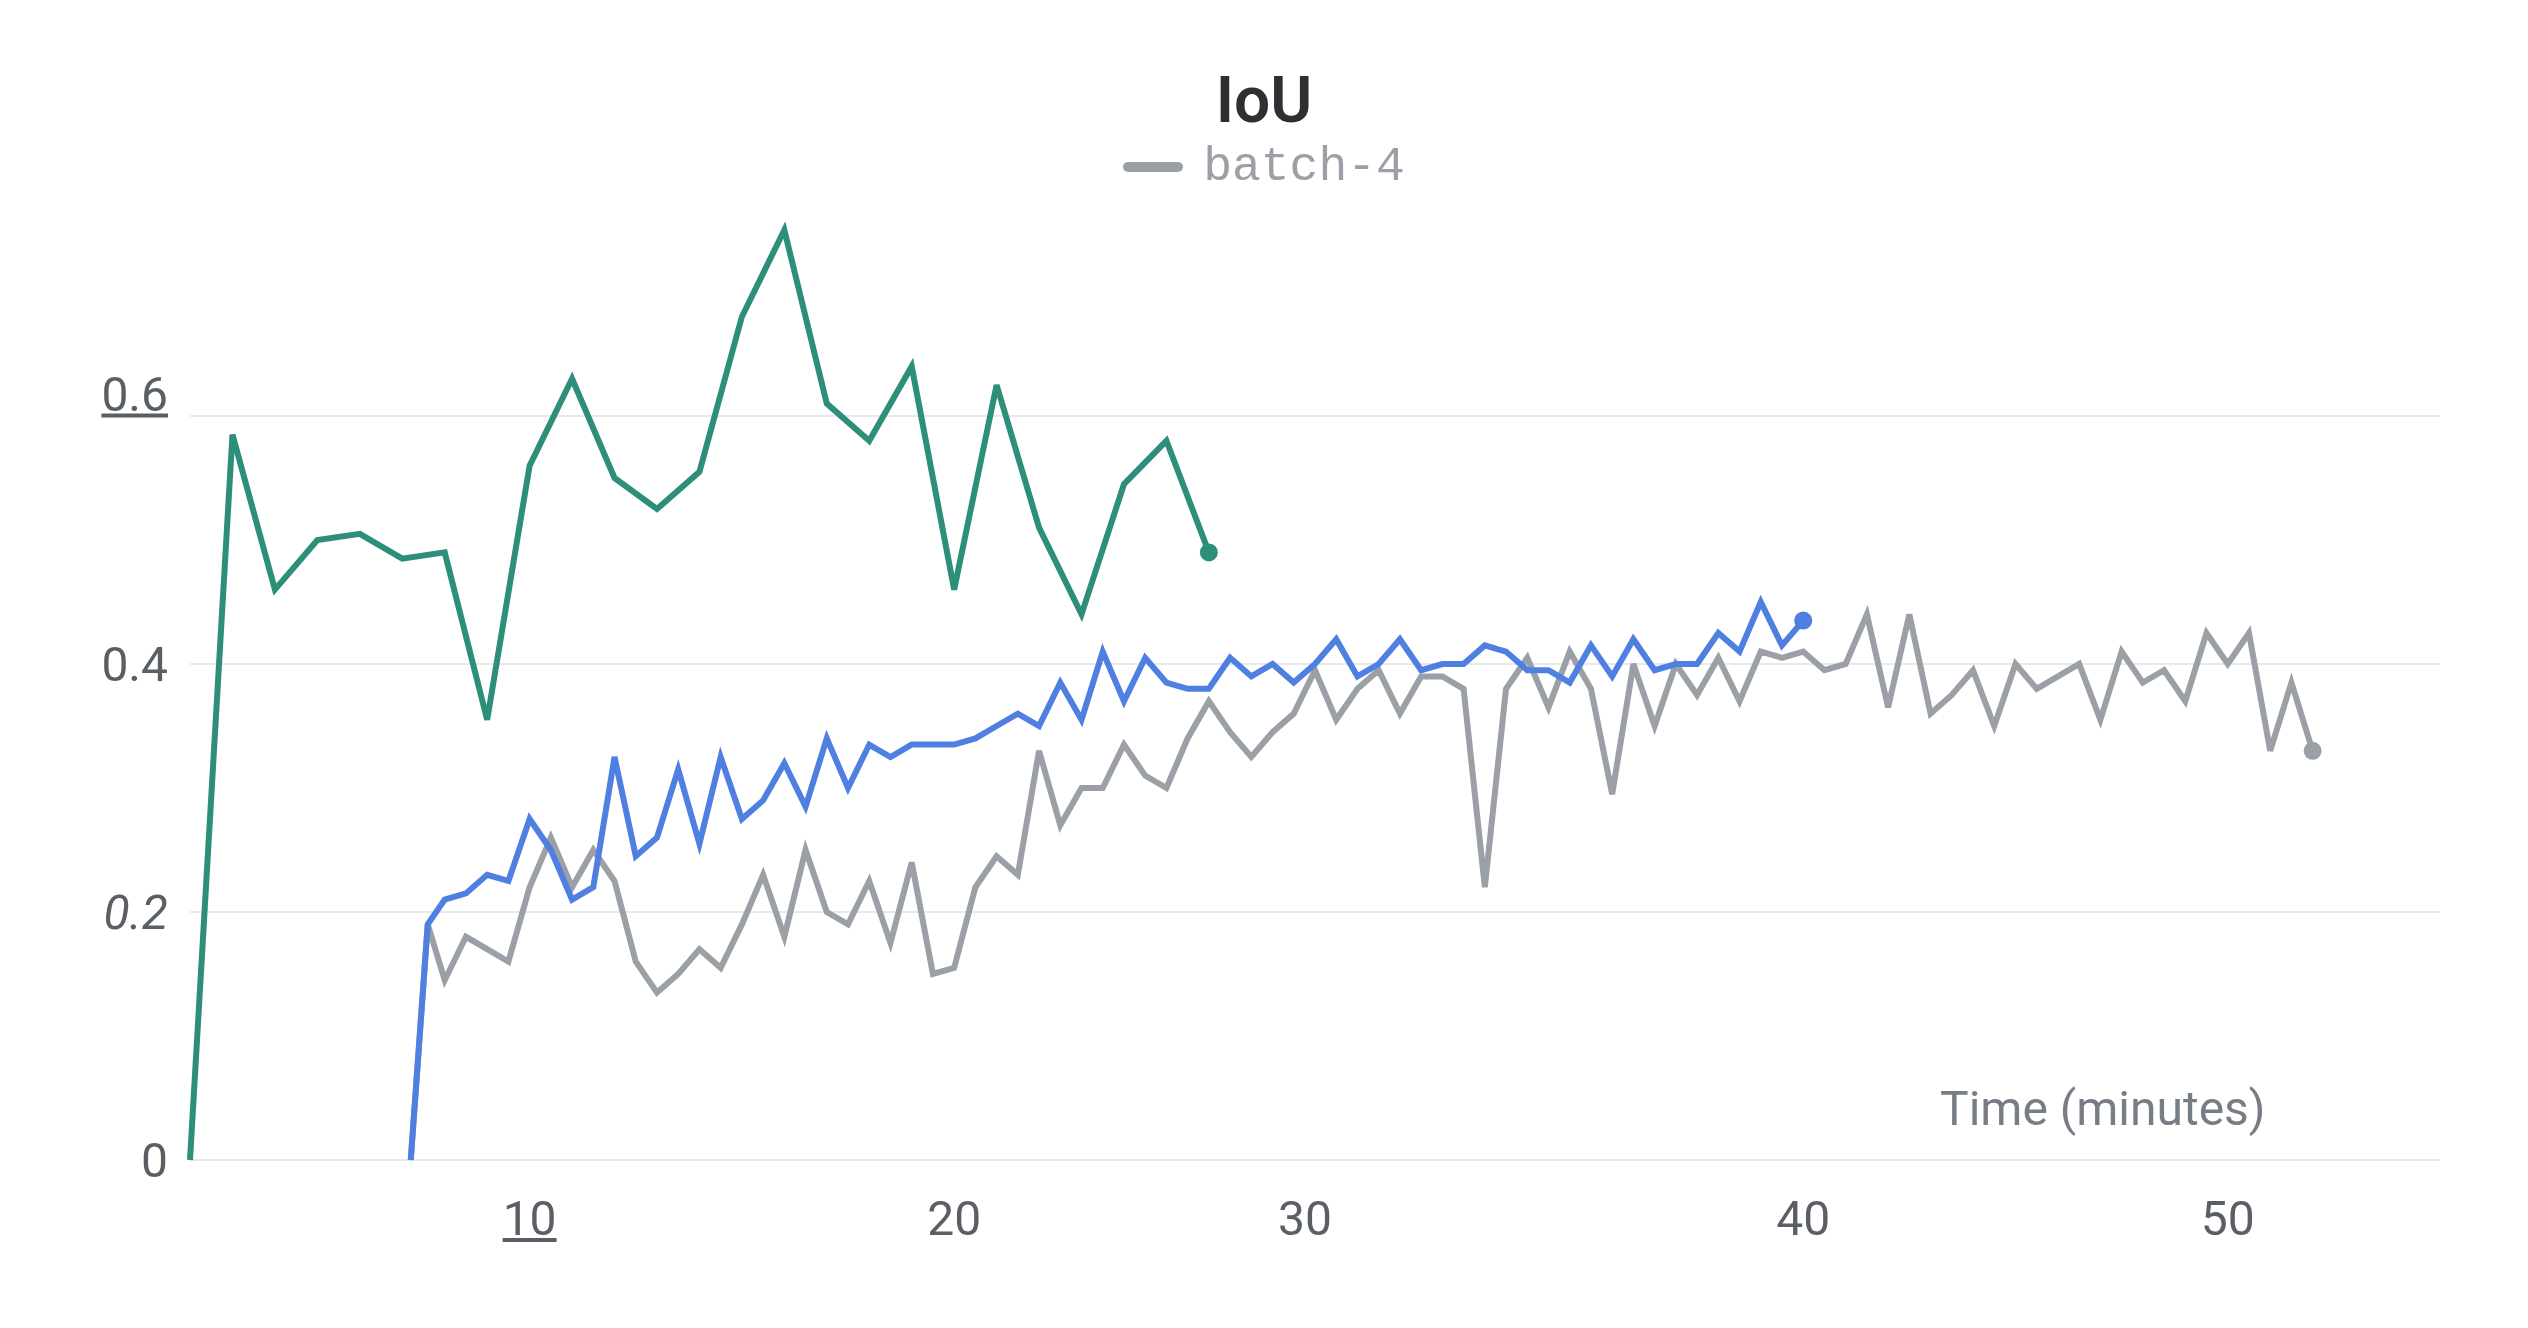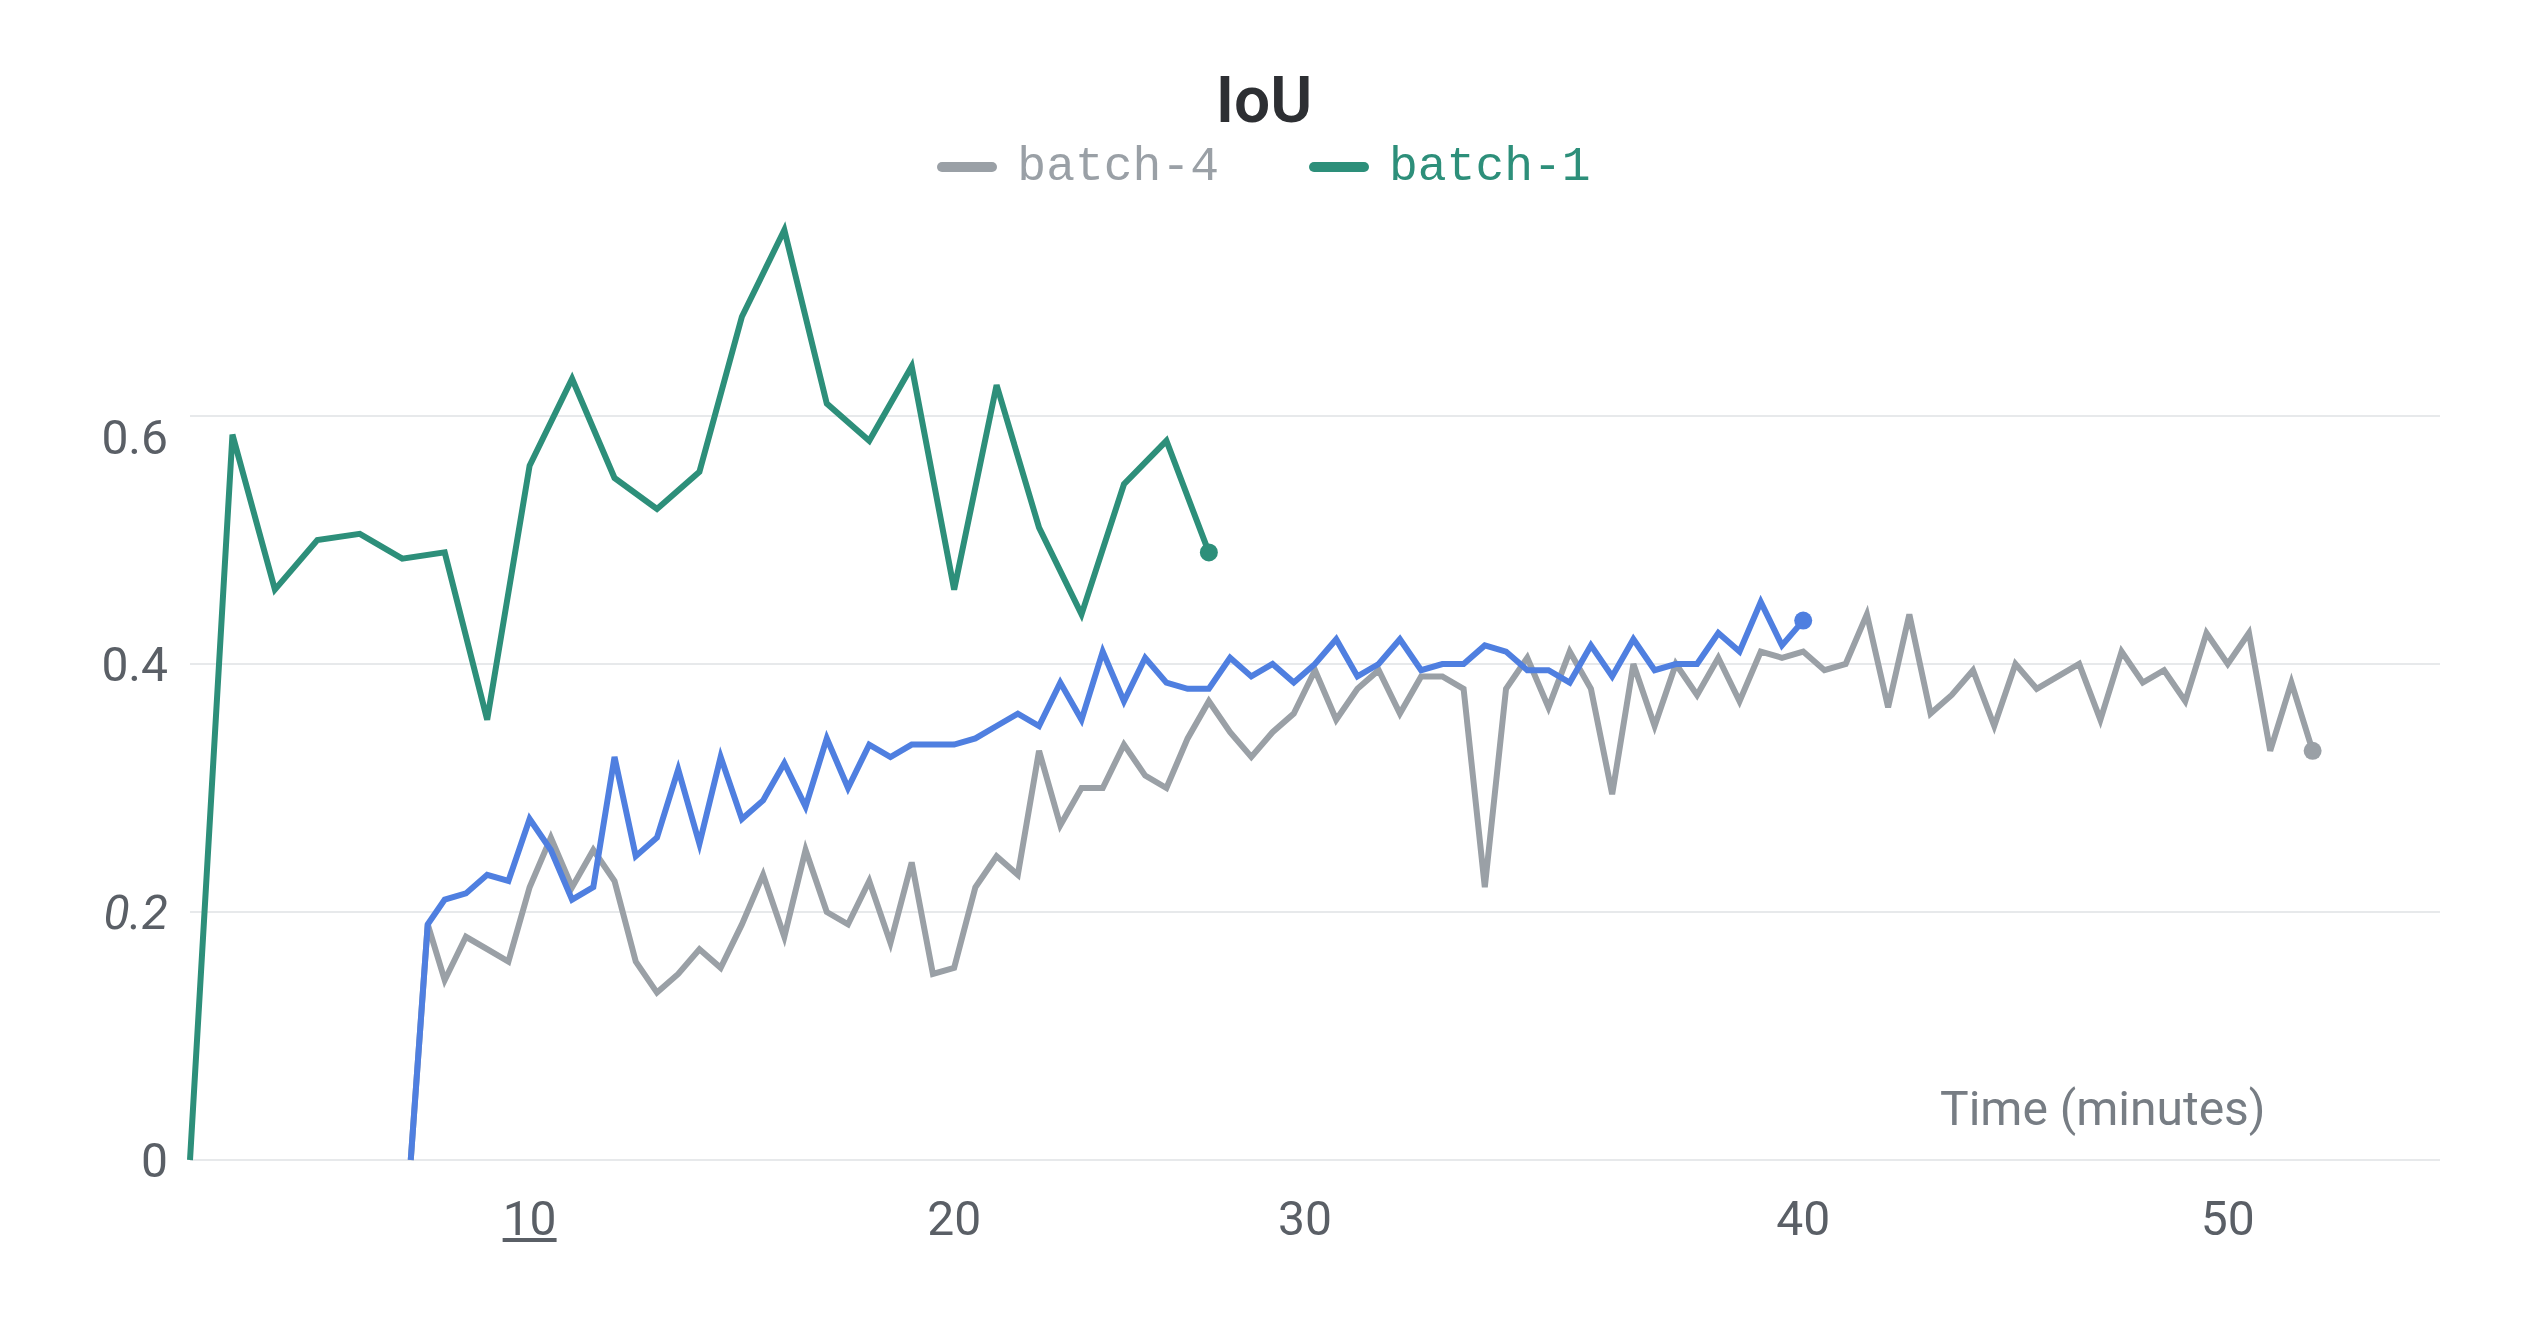--- a/index.html
+++ b/index.html
@@ -98,45 +98,41 @@
 
 <div class="chart-wrap">
 
   <div class="title">IoU</div>
 
   <div class="legend">
     <div class="legend-item">
       <span class="legend-swatch" style="background:#9aa0a6"></span>
       <span style="color:#9aa0a6">batch-4</span>
     </div>
-    <div class="legend-item">
-      <span class="legend-swatch" style="background:#2d8f7a"></span>
-      <span style="color:#2d8f7a">batch-1</span>
-    </div>
   </div>
 
   <div class="plot-area">
     <svg class="plot-svg">
         <line x1="0" x2="2250" y1="930" y2="930" class="gridline"></line>
         <line x1="0" x2="2250" y1="682" y2="682" class="gridline"></line>
         <line x1="0" x2="2250" y1="434" y2="434" class="gridline"></line>
         <line x1="0" x2="2250" y1="186.0000000000001" y2="186.0000000000001" class="gridline"></line>
         <path d="M220.75471698113208 930 L237.73584905660374 694.4 L254.7169811320755 750.2 L275.9433962264151 706.8 L297.1698113207547 719.2 L318.3962264150943 731.6 L339.62264150943395 657.2 L360.8490566037736 607.5999999999999 L382.0754716981132 657.2 L403.3018867924528 620 L424.52830188679246 651 L445.7547169811321 731.6 L466.9811320754717 762.6 L488.20754716981133 744 L509.433962264151 719.2 L530.6603773584906 737.8 L551.8867924528302 694.4 L573.1132075471698 644.8 L594.3396226415094 706.8 L615.566037735849 620 L636.7924528301886 682 L658.0188679245283 694.4 L679.2452830188679 651 L700.4716981132075 713 L721.6981132075472 632.4 L742.9245283018868 744 L764.1509433962264 737.8 L785.3773584905659 657.2 L806.6037735849056 626.2 L827.8301886792452 644.8 L849.0566037735849 520.8 L870.2830188679246 595.2 L891.5094339622642 558 L912.7358490566038 558 L933.9622641509434 514.5999999999999 L955.1886792452831 545.6 L976.4150943396227 558 L997.6415094339623 508.4 L1018.867924528302 471.2 L1040.0943396226414 502.20000000000005 L1061.3207547169811 527 L1082.5471698113208 502.20000000000005 L1103.7735849056603 483.6 L1125 440.19999999999993 L1146.2264150943397 489.8 L1167.4528301886792 458.79999999999995 L1188.6792452830189 440.19999999999993 L1209.9056603773586 483.6 L1231.132075471698 446.4 L1252.3584905660377 446.4 L1273.5849056603772 458.79999999999995 L1294.811320754717 657.2 L1316.0377358490566 458.79999999999995 L1337.264150943396 427.79999999999995 L1358.4905660377358 477.40000000000003 L1379.7169811320755 421.6 L1400.943396226415 458.79999999999995 L1422.1698113207547 564.2 L1443.3962264150944 434 L1464.6226415094338 496.00000000000006 L1485.8490566037735 434 L1507.0754716981132 465 L1528.3018867924527 427.79999999999995 L1549.5283018867924 471.2 L1570.7547169811319 421.6 L1591.9811320754716 427.79999999999995 L1613.2075471698113 421.6 L1634.4339622641508 440.19999999999993 L1655.6603773584905 434 L1676.8867924528302 384.4 L1698.1132075471698 477.40000000000003 L1719.3396226415095 384.4 L1740.5660377358492 483.6 L1761.7924528301887 465 L1783.0188679245284 440.19999999999993 L1804.2452830188681 496.00000000000006 L1825.4716981132076 434 L1846.6981132075473 458.79999999999995 L1867.9245283018868 446.4 L1889.1509433962265 434 L1910.3773584905662 489.8 L1931.6037735849056 421.6 L1952.8301886792453 452.6 L1974.056603773585 440.19999999999993 L1995.2830188679245 471.2 L2016.5094339622642 403 L2037.735849056604 434 L2058.9622641509436 403 L2080.188679245283 520.8 L2101.4150943396226 452.6 L2122.6415094339623 520.8 " class="series-line" stroke="#9aa0a6"></path>
         <circle cx="2122.6415094339623" cy="520.8" r="9" fill="#9aa0a6"></circle>
         <path d="M220.75471698113208 930 L237.73584905660374 694.4 L254.7169811320755 669.6 L275.9433962264151 663.4 L297.1698113207547 644.8 L318.3962264150943 651 L339.62264150943395 589 L360.8490566037736 620 L382.0754716981132 669.6 L403.3018867924528 657.2 L424.52830188679246 527 L445.7547169811321 626.2 L466.9811320754717 607.5999999999999 L488.20754716981133 539.4000000000001 L509.433962264151 613.8 L530.6603773584906 527 L551.8867924528302 589 L573.1132075471698 570.4000000000001 L594.3396226415094 533.2 L615.566037735849 576.6 L636.7924528301886 508.4 L658.0188679245283 558 L679.2452830188679 514.5999999999999 L700.4716981132075 527 L721.6981132075472 514.5999999999999 L742.9245283018868 514.5999999999999 L764.1509433962264 514.5999999999999 L785.3773584905659 508.4 L806.6037735849056 496.00000000000006 L827.8301886792452 483.6 L849.0566037735849 496.00000000000006 L870.2830188679246 452.6 L891.5094339622642 489.8 L912.7358490566038 421.6 L933.9622641509434 471.2 L955.1886792452831 427.79999999999995 L976.4150943396227 452.6 L997.6415094339623 458.79999999999995 L1018.867924528302 458.79999999999995 L1040.0943396226414 427.79999999999995 L1061.3207547169811 446.4 L1082.5471698113208 434 L1103.7735849056603 452.6 L1125 434 L1146.2264150943397 409.20000000000005 L1167.4528301886792 446.4 L1188.6792452830189 434 L1209.9056603773586 409.20000000000005 L1231.132075471698 440.19999999999993 L1252.3584905660377 434 L1273.5849056603772 434 L1294.811320754717 415.4 L1316.0377358490566 421.6 L1337.264150943396 440.19999999999993 L1358.4905660377358 440.19999999999993 L1379.7169811320755 452.6 L1400.943396226415 415.4 L1422.1698113207547 446.4 L1443.3962264150944 409.20000000000005 L1464.6226415094338 440.19999999999993 L1485.8490566037735 434 L1507.0754716981132 434 L1528.3018867924527 403 L1549.5283018867924 421.6 L1570.7547169811319 372 L1591.9811320754716 415.4 L1613.2075471698113 390.6 " class="series-line" stroke="#4f7fe0"></path>
         <circle cx="1613.2075471698113" cy="390.6" r="9" fill="#4f7fe0"></circle>
         <path d="M0 930 L42.45283018867924 204.60000000000002 L84.90566037735849 359.5999999999999 L127.35849056603774 310 L169.81132075471697 303.79999999999995 L212.26415094339623 328.6 L254.7169811320755 322.4 L297.1698113207547 489.8 L339.62264150943395 235.60000000000002 L382.0754716981132 148.80000000000007 L424.52830188679246 248 L466.9811320754717 278.9999999999999 L509.433962264151 241.79999999999995 L551.8867924528302 86.79999999999995 L594.3396226415094 0 L636.7924528301886 173.60000000000002 L679.2452830188679 210.80000000000007 L721.6981132075472 136.39999999999998 L764.1509433962264 359.5999999999999 L806.6037735849056 155 L849.0566037735849 297.5999999999999 L891.5094339622642 384.4 L933.9622641509434 254.19999999999993 L976.4150943396227 210.80000000000007 L1018.867924528302 322.4 " class="series-line" stroke="#2d8f7a"></path>
         <circle cx="1018.867924528302" cy="322.4" r="9" fill="#2d8f7a"></circle>
       </svg>
   </div>
 
   <div id="ytick-0" class="y-tick-label" style="top: 1160px;">0</div>
   <div id="ytick-1" class="y-tick-label" style="top: 912px; font-style: italic;">0.2</div>
   <div id="ytick-2" class="y-tick-label" style="top: 664px;">0.4</div>
-  <div id="ytick-3" class="y-tick-label" style="top: 437px;">0.6</div>
+  <div id="ytick-3" class="y-tick-label" style="top: 394px; text-decoration: underline;">0.6</div>
 
   <div id="xtick-0" class="x-tick-label" style="left: 529.623px; text-decoration: underline;">10</div>
   <div id="xtick-1" class="x-tick-label" style="left: 954.151px;">20</div>
   <div id="xtick-2" class="x-tick-label" style="left: 1305px;">30</div>
   <div id="xtick-3" class="x-tick-label" style="left: 1803.21px;">40</div>
   <div id="xtick-4" class="x-tick-label" style="left: 2227.74px;">50</div>
 
   <div id="xlabel" class="x-axis-title" style="left: 1940px; top: 1080px;">Time (minutes)</div>
 
 </div>

